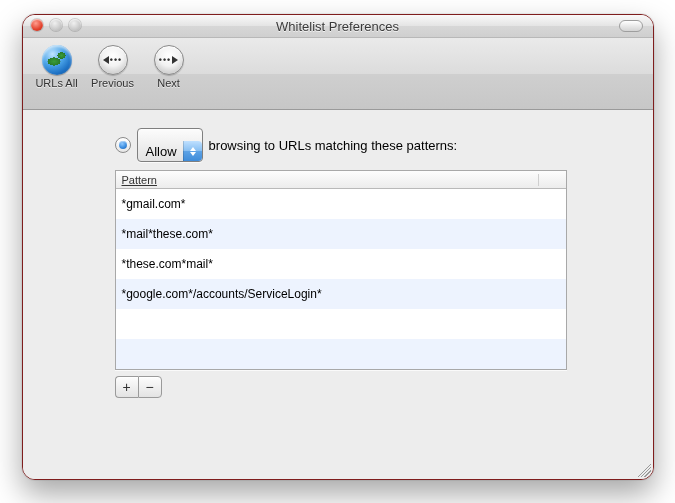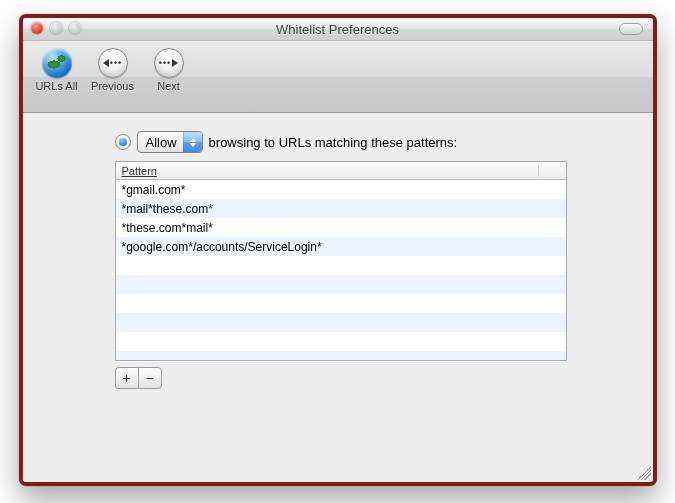--- a/index.html
+++ b/index.html
@@ -14,22 +14,22 @@
     width: 675px;
     height: 503px;
     position: relative;
     box-sizing: border-box;
     padding: 14px 18px;
   }
   .window {
     width: 630px;
     height: 464px;
     margin: 0 auto;
-    border: 4px solid #7f1d1d;
-    border-radius: 7px;
+    border: 1px solid #7f1d1d;
+    border-radius: 13px;
     box-shadow: 0 14px 30px rgba(0,0,0,0.35), 0 0 0 1px rgba(0,0,0,0.05);
     overflow: hidden;
     background: #ededed;
     position: relative;
   }
 
   
   .titlebar {
     height: 22px;
     background: linear-gradient(to bottom, #f9f9f9 0%, #e4e4e4 50%, #d7d7d7 51%, #cfcfcf 100%);
@@ -149,21 +149,21 @@
     background: radial-gradient(circle at 40% 35%, #8fc8ff, #3b8de0 55%, #1a5aa8);
     box-shadow: inset 0 1px 1px rgba(255,255,255,0.5);
   }
   .popup {
     height: 20px;
     border: 1px solid #7f7f7f;
     border-radius: 4px;
     background: linear-gradient(to bottom, #fcfcfc, #e2e2e2);
     box-shadow: 0 1px 0 rgba(255,255,255,0.7), inset 0 1px 0 rgba(255,255,255,0.9);
     display: inline-flex; align-items: center;
-    padding: 0 0 0 8px;
+    padding: 12px 0 0 8px;
     font-size: 13px;
     position: relative;
     cursor: default;
   }
   .popup .cap {
     width: 18px; height: 100%;
     margin-left: 6px;
     border-left: 1px solid rgba(0,0,0,0.15);
     border-radius: 0 4px 4px 0;
     background: linear-gradient(to bottom, #bfe0ff 0%, #88bff2 49%, #5ea3e6 50%, #3f8cd9 100%);
@@ -194,21 +194,21 @@
     border-right: 1px solid #cfcfcf;
     flex: 1;
     text-decoration: underline;
   }
   .th.scroll { flex: 0 0 15px; border-right:0; background: linear-gradient(to bottom,#fdfdfd,#ececec);}
   .tbody {
     height: 180px;
     overflow: hidden;
   }
   .row {
-    height: 19px;
+    height: 30px;
     display:flex; align-items:center;
     padding: 0 6px;
     font-size: 12px;
     white-space: nowrap;
   }
   .row:nth-child(odd) { background: #ffffff; }
   .row:nth-child(even){ background: #edf3fe; }
 
   .addRemove {
     margin: 6px 0 0 70px;

